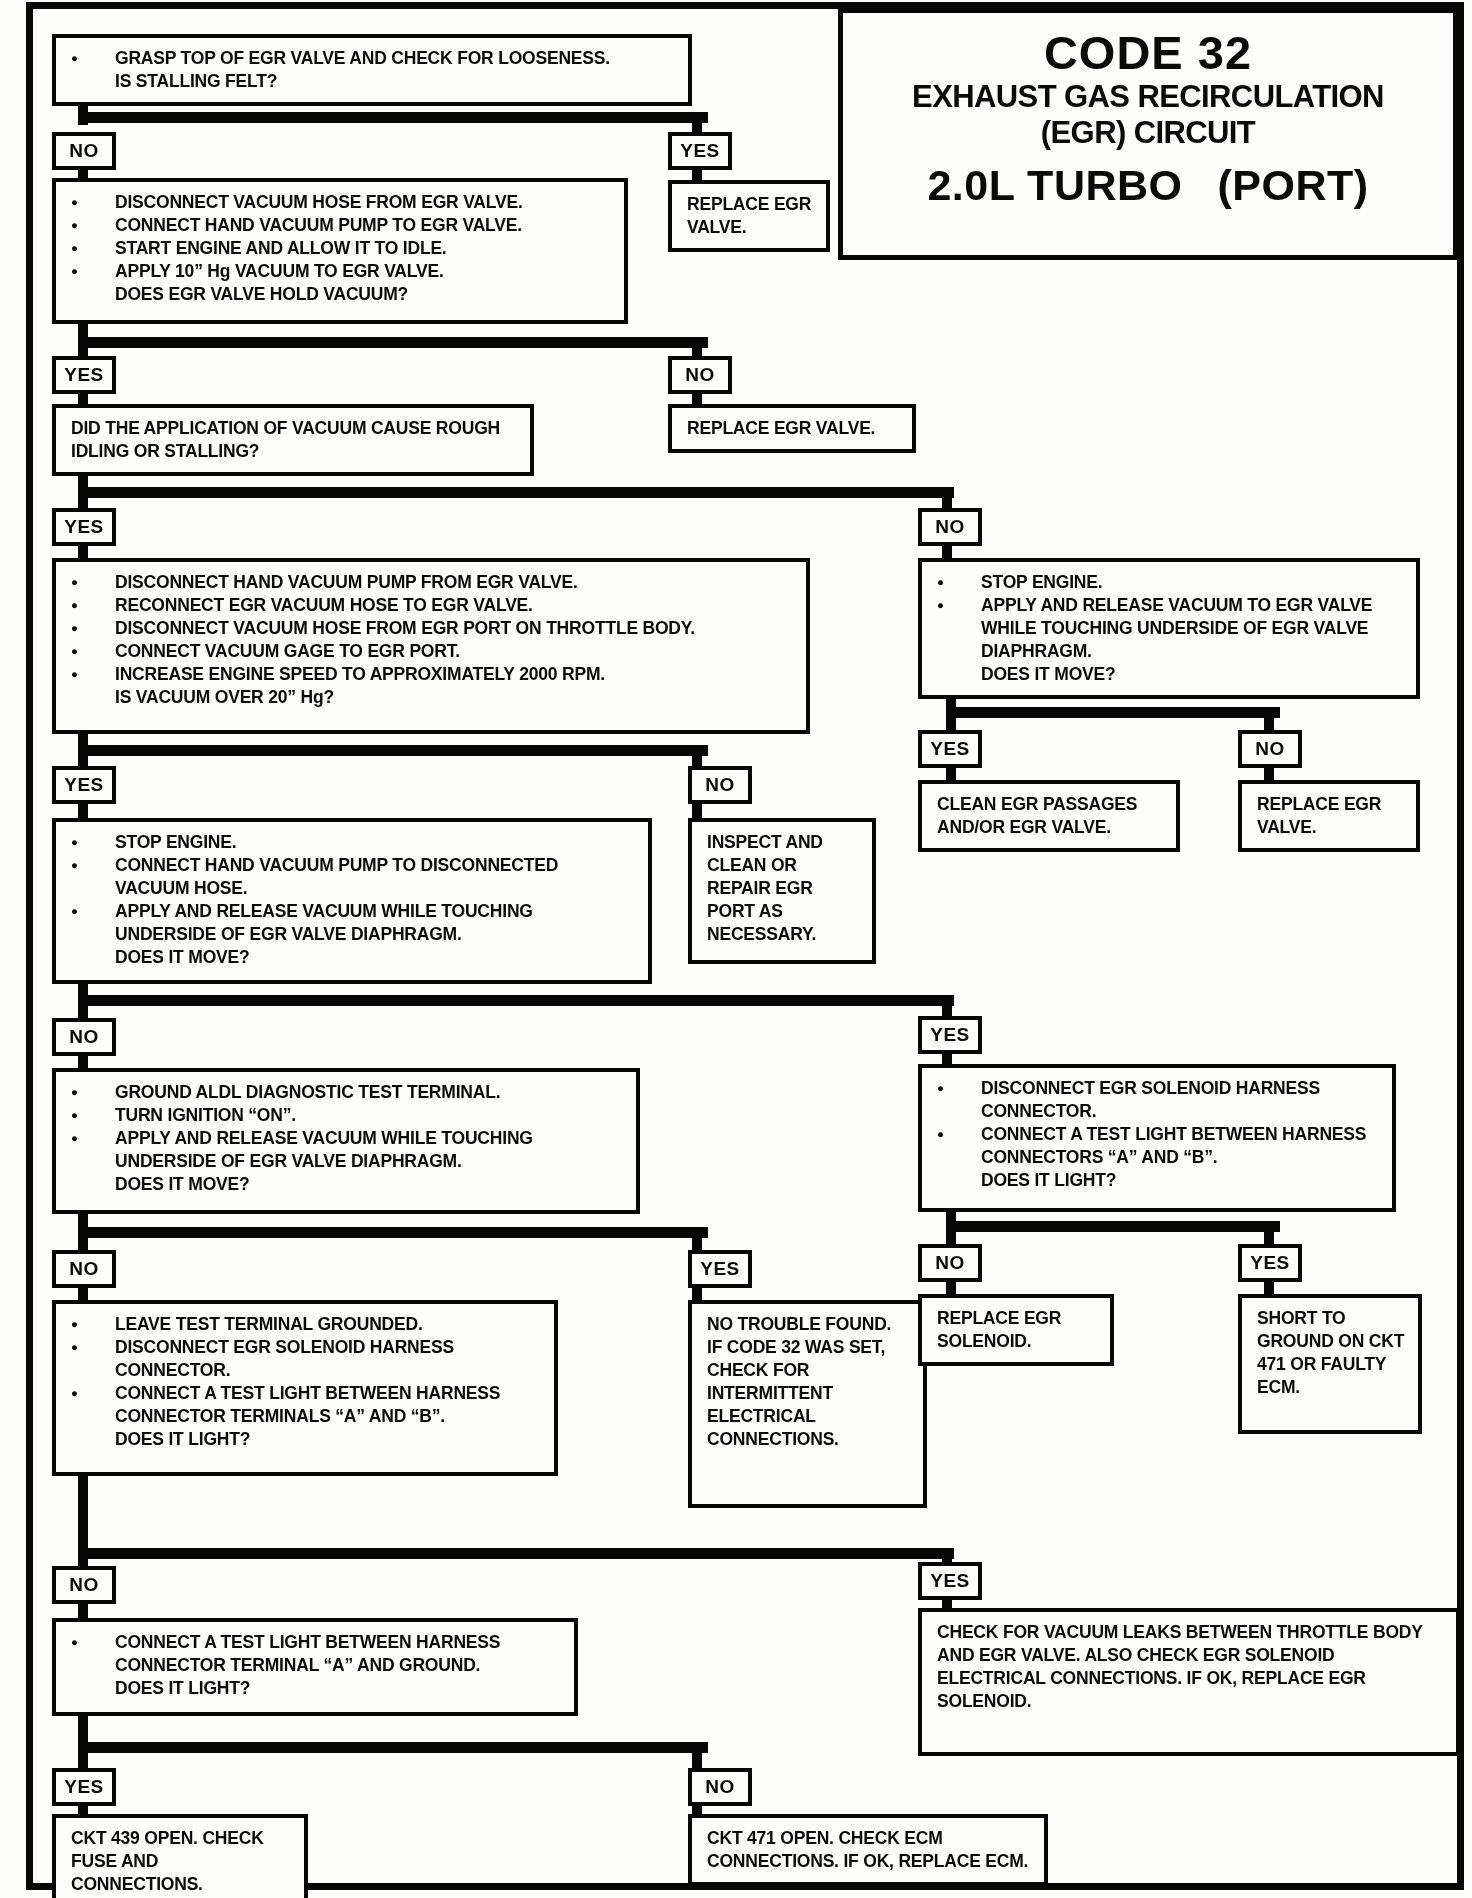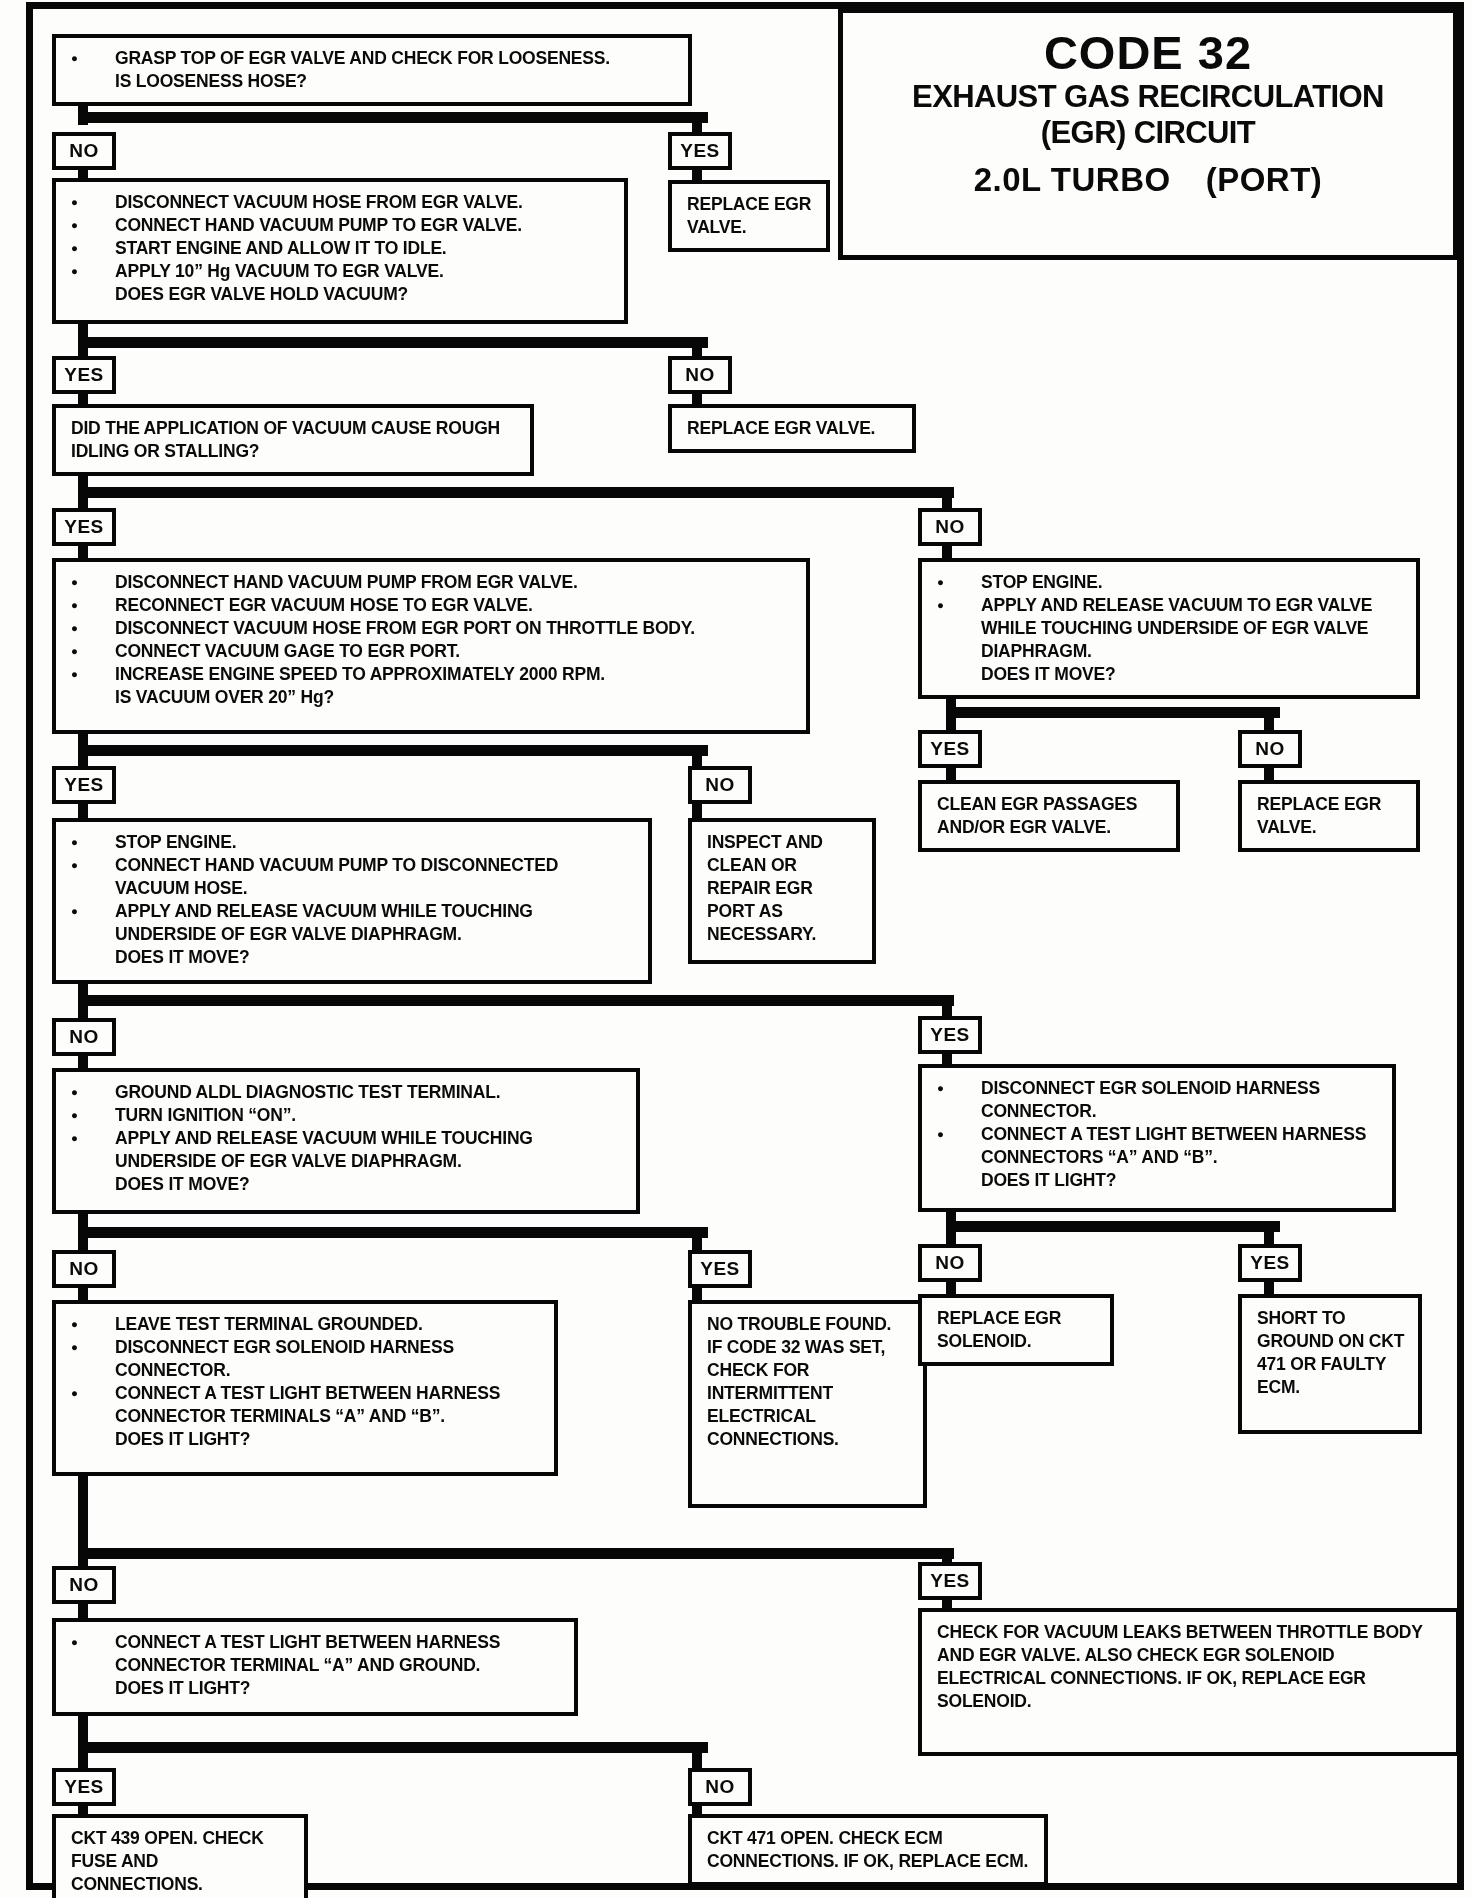--- a/index.html
+++ b/index.html
@@ -4,21 +4,21 @@
 <style>
   *{margin:0;padding:0;box-sizing:border-box}
   html,body{background:#d9d9d6}
   .page{position:relative;width:1472px;height:1898px;background:#fdfdfb;color:#0a0a0a;
         font-family:"Liberation Sans",sans-serif;overflow:hidden;margin:0 auto}
   .frame{position:absolute;left:26px;top:2px;width:1438px;height:1888px;border:7px solid #070707;z-index:0;pointer-events:none}
   .titlebox{position:absolute;left:838px;top:8px;width:620px;height:252px;border:5px solid #070707;
             background:#fdfdfb;z-index:2;display:flex;flex-direction:column;align-items:center;padding-top:14px}
   .t-code{font-size:47px;font-weight:700;letter-spacing:1px;line-height:1.1}
   .t-sub{font-size:31px;font-weight:700;letter-spacing:-0.6px;line-height:1.16;text-align:center}
-  .t-eng{font-size:33px;font-weight:700;margin-top:10px;display:flex;gap:35px;letter-spacing:0.5px}
+  .t-eng{font-size:43px;font-weight:700;margin-top:10px;display:flex;gap:35px;letter-spacing:0.5px}
   .node{position:absolute;border:4px solid #070707;background:#fdfdfb;z-index:2;
         padding:9px 12px 9px 15px;font-weight:700;font-size:17.5px;line-height:1.32;letter-spacing:-0.2px}
   .ln{display:flex;align-items:flex-start}
   .bu{flex:0 0 44px;font-size:11.5px;padding-top:4px}
   .tx{flex:1 1 auto}
   .lab{position:absolute;width:64px;height:38px;border:4px solid #070707;background:#fdfdfb;z-index:2;
        display:flex;align-items:center;justify-content:center;font-weight:700;font-size:19px;letter-spacing:0.5px}
   .conn{position:absolute;background:#070707;z-index:1}
 </style>
 </head>
@@ -98,21 +98,21 @@
     </div>
   </div>
 
   <div class="node" style="left:52px;top:34px;width:640px;min-height:68px">
       <div class="ln">
         <span class="bu">●</span>
         <span class="tx">GRASP TOP OF EGR VALVE AND CHECK FOR LOOSENESS.</span>
       </div>
       <div class="ln">
         <span class="bu"></span>
-        <span class="tx">IS LOOSENESS HOSE?</span>
+        <span class="tx">IS STALLING FELT?</span>
       </div>
     </div>
   <div class="node" style="left:668px;top:180px;width:162px;min-height:62px">
       <div class="ln">
         <span class="tx">REPLACE EGR VALVE.</span>
       </div>
     </div>
   <div class="node" style="left:52px;top:178px;width:576px;min-height:146px">
       <div class="ln">
         <span class="bu">●</span>

